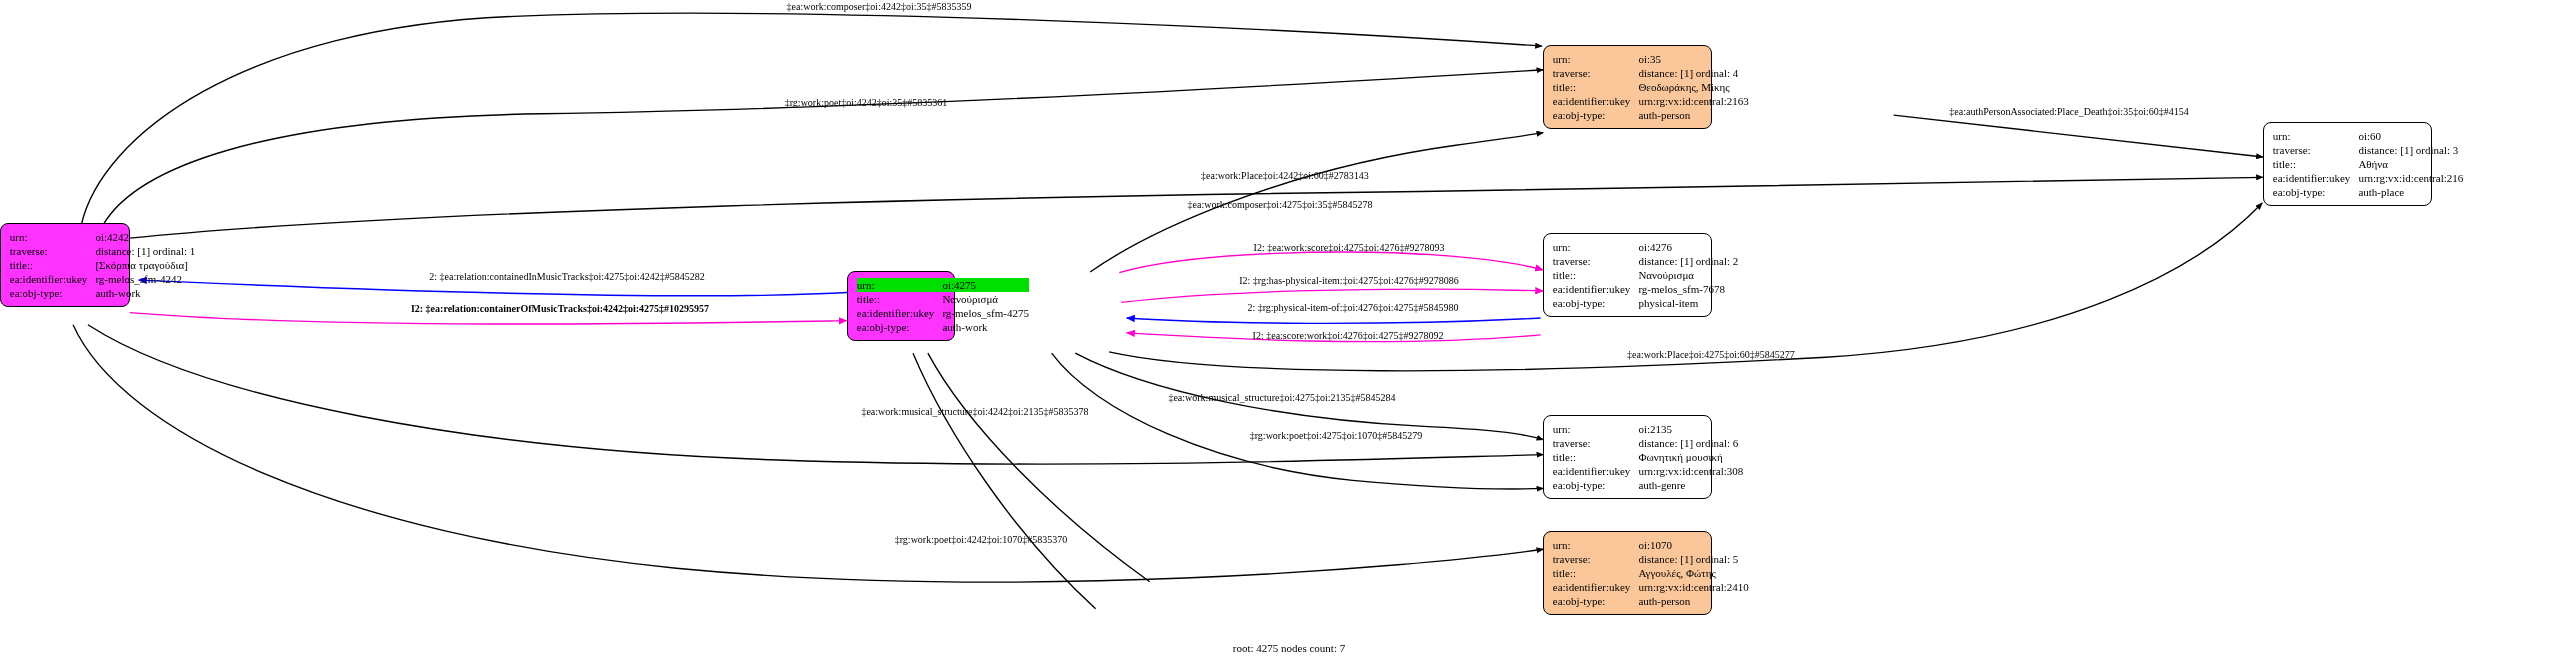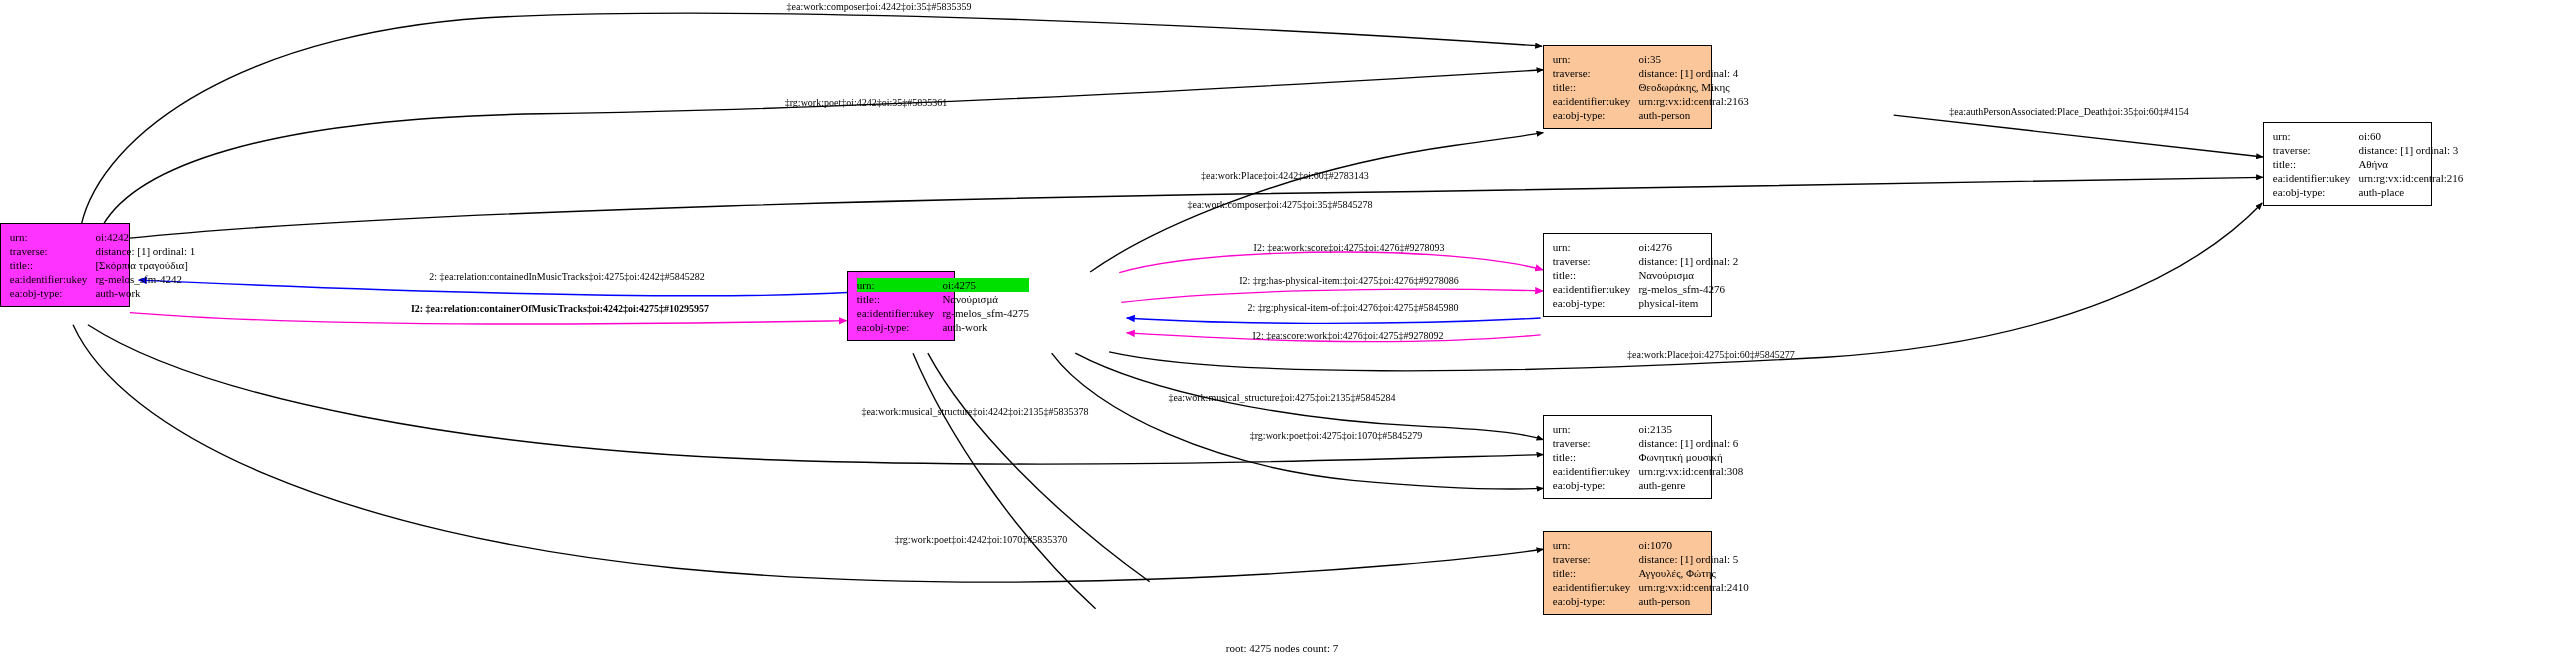--- a/index.html
+++ b/index.html
@@ -1,37 +1,37 @@
 <!DOCTYPE html>
 <html style="font-size:10.8px"><head>
 <meta charset="utf-8">
 <style>
   html,body{margin:0;padding:0;background:#ffffff;}
   body{width:2576px;height:661px;position:relative;overflow:hidden;
        font-family:"Liberation Serif","DejaVu Serif",serif;}
   #canvas{position:absolute;left:0;top:0;width:2576px;height:661px;}
   svg.edges{position:absolute;left:0;top:0;width:2576px;height:661px;pointer-events:none;}
   .node{position:absolute;box-sizing:border-box;border:1.1px solid #000;
-        border-radius:0;padding:6px 8.8px 6px 8.8px;}
+        border-radius:8px;padding:6px 8.8px 6px 8.8px;}
   .node table{border-collapse:collapse;}
   .node td{font-size:11px;line-height:14px;color:#000;white-space:nowrap;
            padding:0 0 0 0;vertical-align:top;}
   .node td.k{padding-right:8px;}
   .node td.v{}
   .n-white{background:#ffffff;}
   .n-orange{background:#fac69a;}
   .n-magenta{background:#ff33ff;}
   .hl{background:#00e000;}
   .hl td{background:#00e000;}
   .node tr.hl td.k{padding-right:0;}
   .node tr.hl td{border:0;}
   .elabel{position:absolute;font-size:10px;line-height:12px;color:#000;
           white-space:nowrap;transform:translate(-50%,-50%);}
   .caption{position:absolute;font-size:11px;color:#000;white-space:nowrap;
-           transform:translate(-50%,-50%);}
+           transform:translate(-50%,-50%);margin-left:7px;}
 </style>
 </head>
 <body>
 
 <div id="canvas">
 
   <svg class="edges" viewBox="0 0 3809 977" xmlns="http://www.w3.org/2000/svg">
     <defs>
       <marker id="ah-k" markerWidth="11" markerHeight="9" refX="10" refY="4.5" orient="auto" markerUnits="userSpaceOnUse">
         <path d="M0,0 L11,4.5 L0,9 z" fill="#000000"></path>
@@ -194,21 +194,21 @@
       <tr>
         <td class="k">traverse:</td>
         <td class="v">distance: [1]      ordinal: 2</td>
       </tr>
       <tr>
         <td class="k">title::</td>
         <td class="v">Νανούρισμα</td>
       </tr>
       <tr>
         <td class="k">ea:identifier:ukey</td>
-        <td class="v">rg-melos_sfm-4276</td>
+        <td class="v">rg-melos_sfm-7678</td>
       </tr>
       <tr>
         <td class="k">ea:obj-type:</td>
         <td class="v">physical-item</td>
       </tr>
     </tbody>
       </table>
   </div>
 
   <div class="node n-white" style="left:1543px; top:415px; width:169px;">

